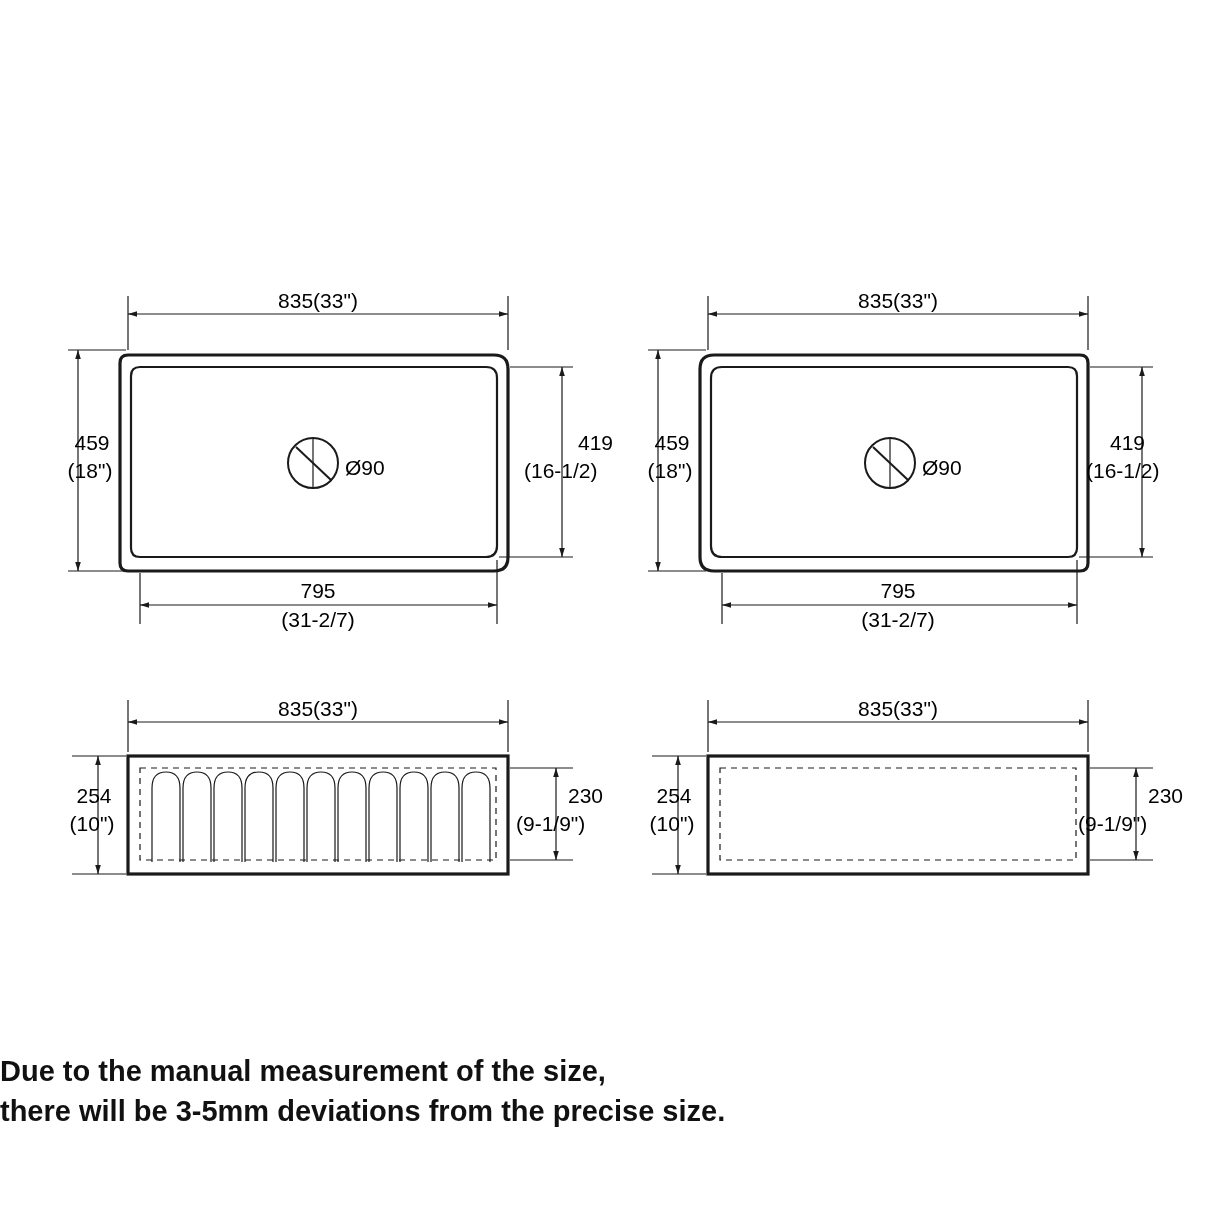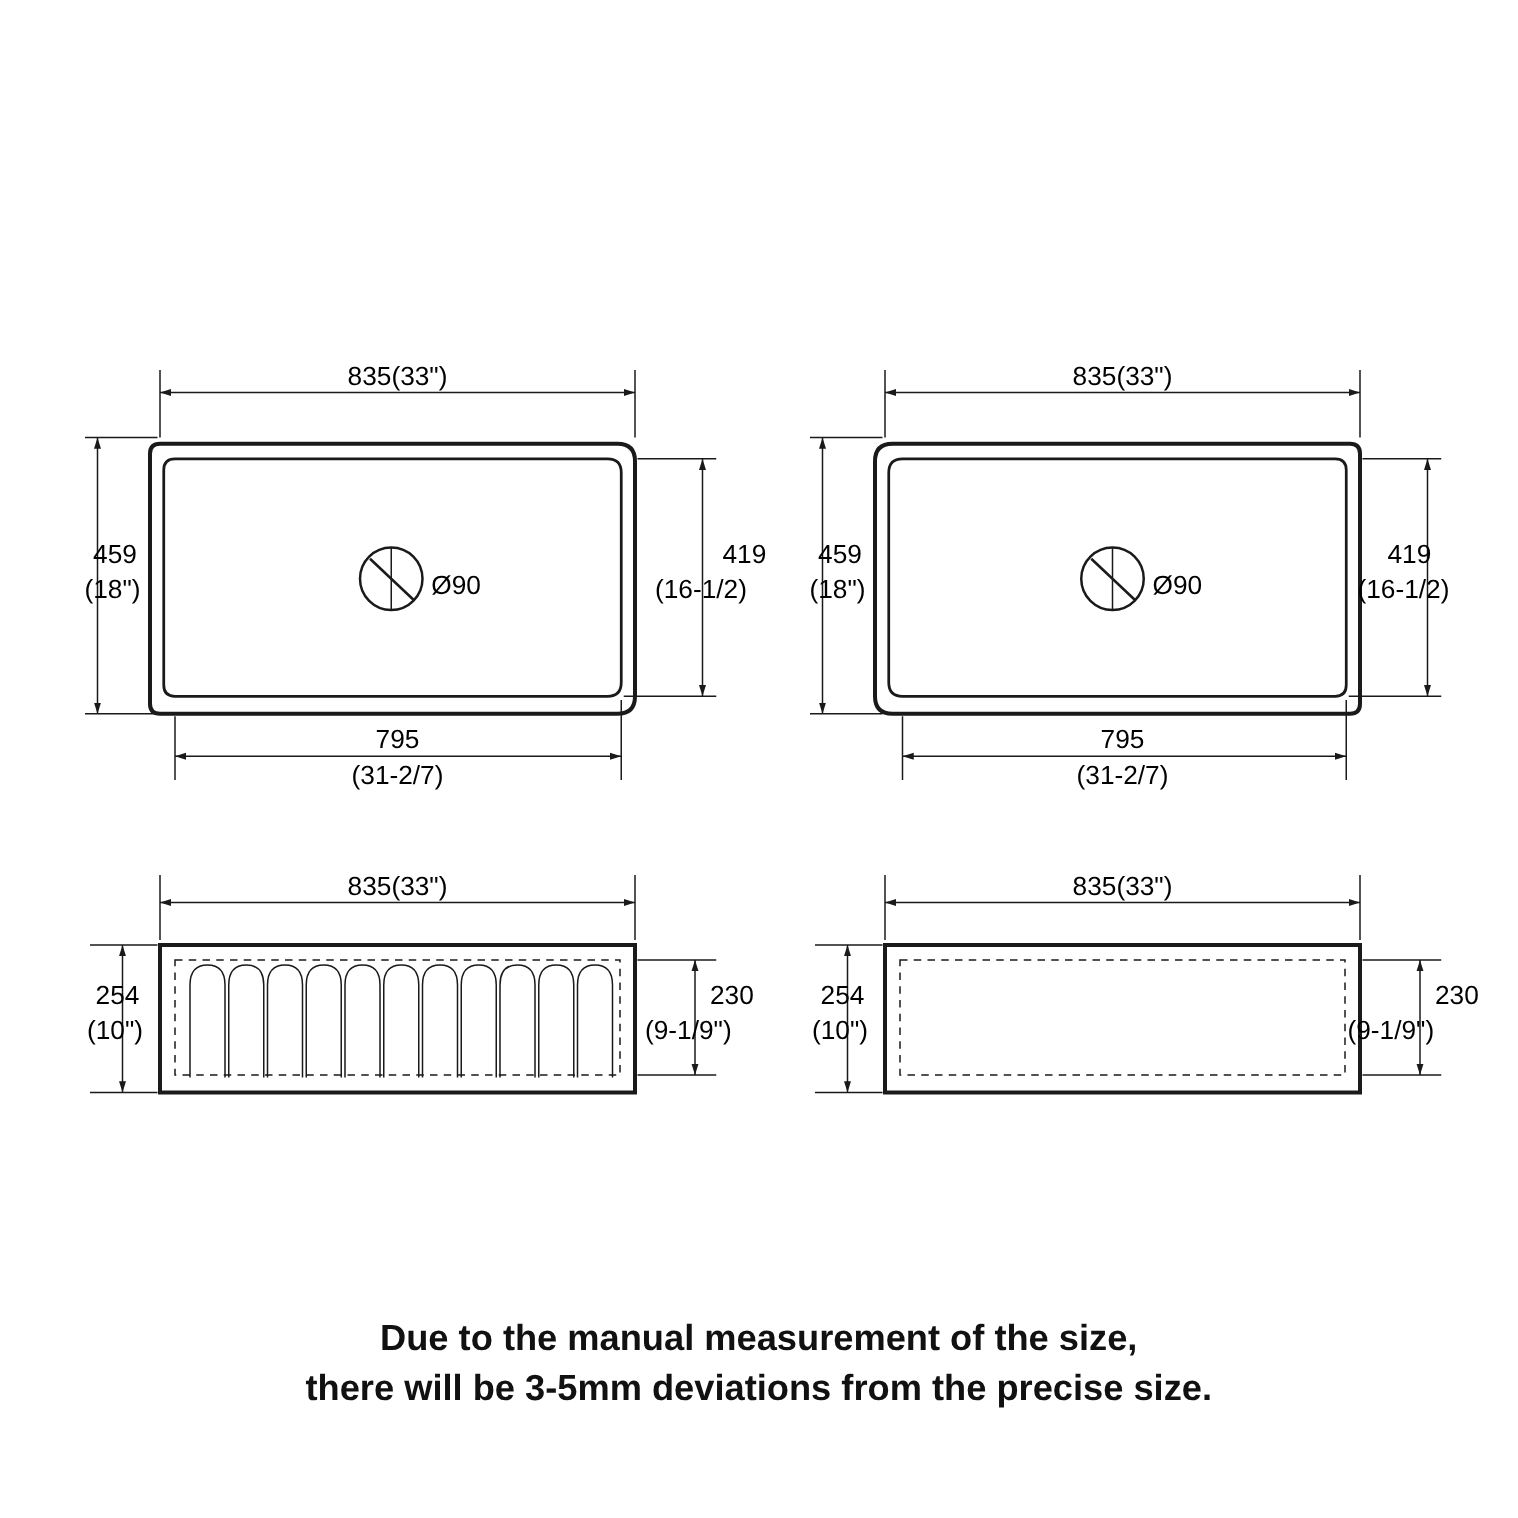--- a/index.html
+++ b/index.html
@@ -29,21 +29,20 @@
   }
   .dim-text {
     font-family: "Liberation Sans", sans-serif;
     font-size: 21px;
     fill: #000000;
   }
   .note-text {
     position: absolute;
     left: 0;
     width: 1214px;
-    text-align: center;
     font-family: "Liberation Sans", sans-serif;
     font-weight: bold;
     font-size: 29px;
     color: #111111;
     line-height: 1.35;
   }
   .sink-inner {
     fill: none;
     stroke: #1a1a1a;
     stroke-width: 2.2;

